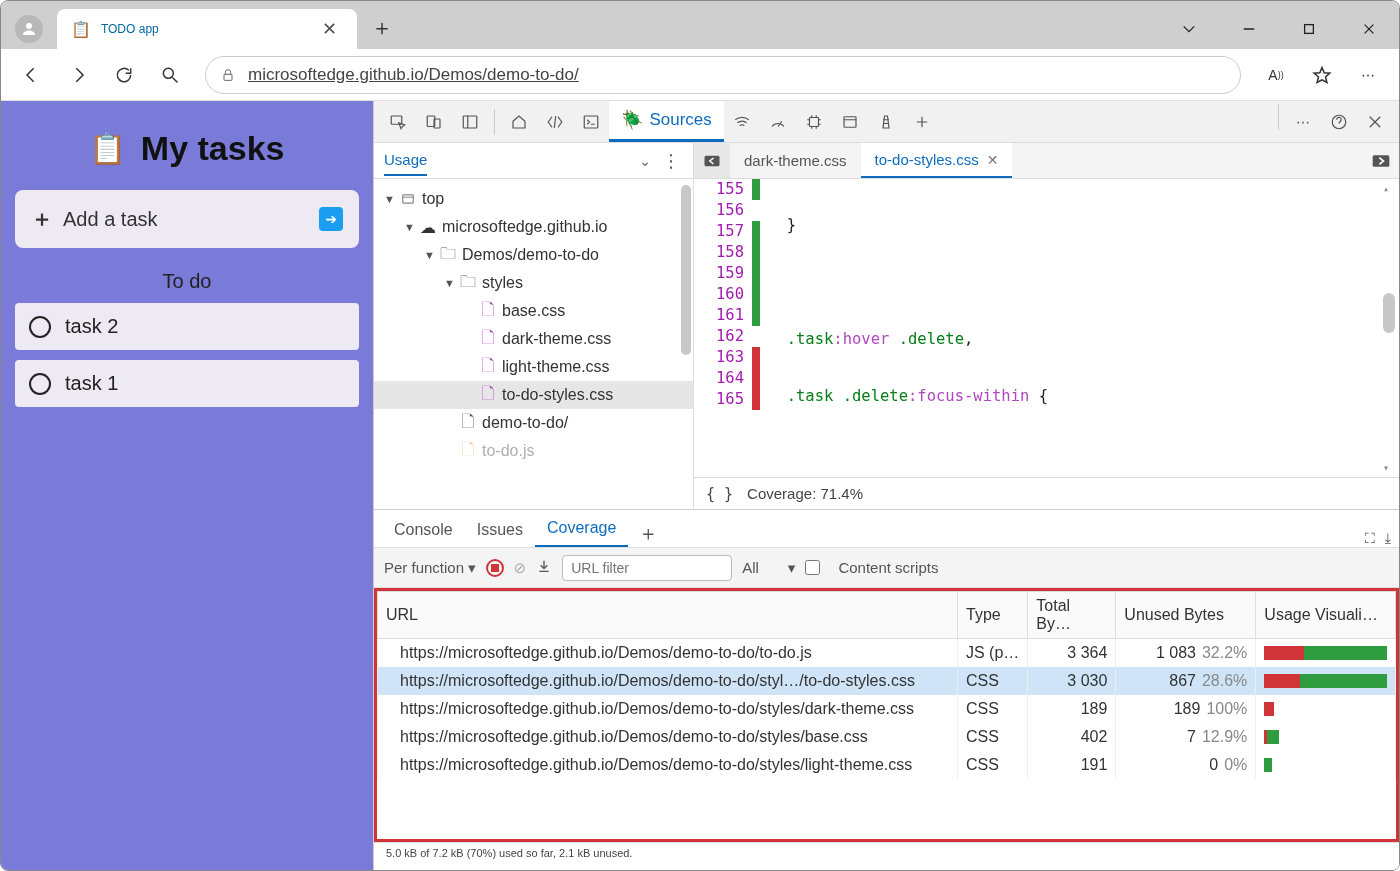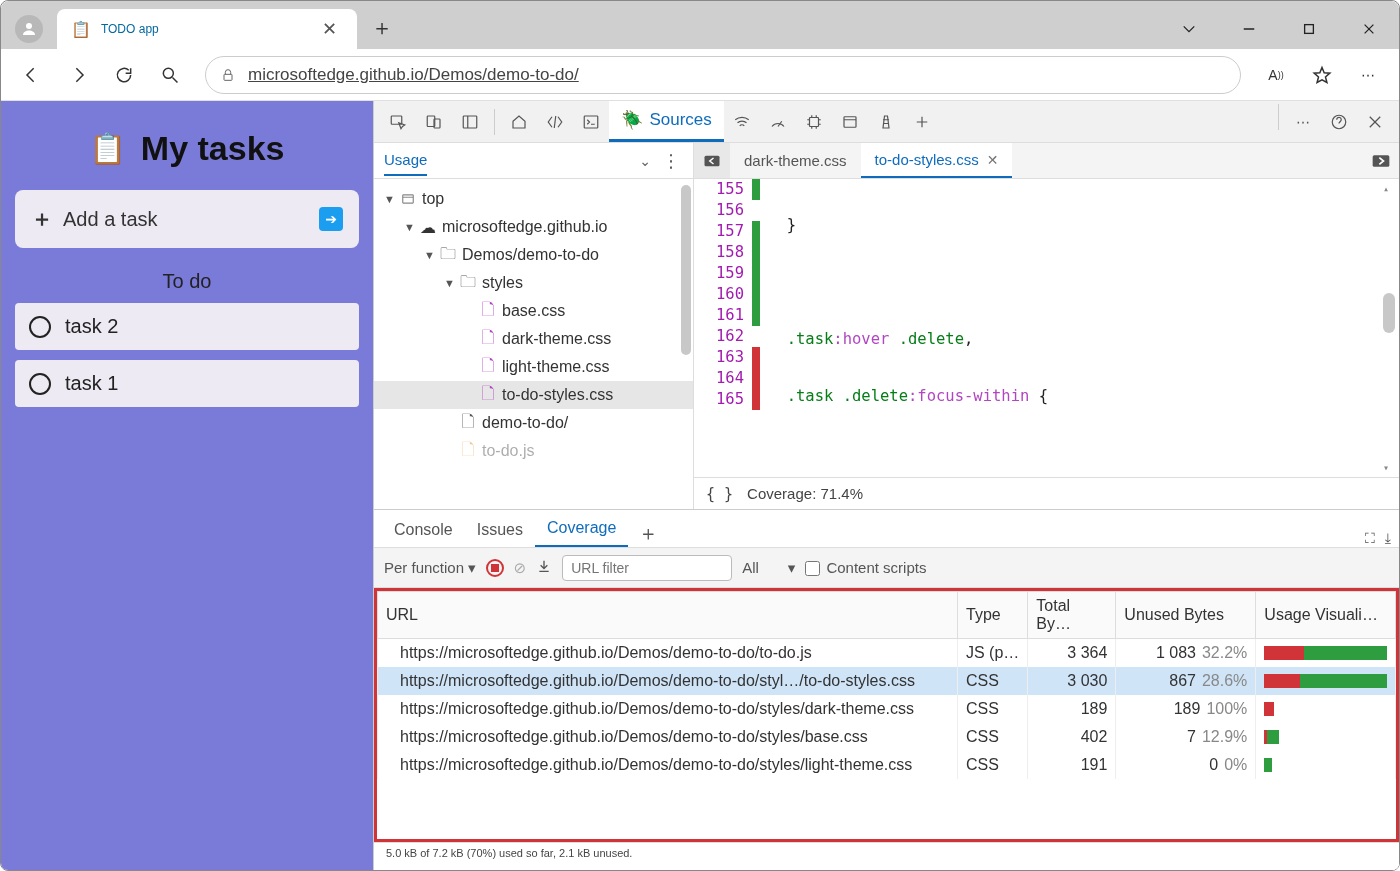--- a/index.html
+++ b/index.html
@@ -103,21 +103,21 @@
 .dr-right { margin-left: auto; display: flex; gap: 10px; }
 .dr-right .ic { cursor: pointer; color: #555; }
 
 .cov-toolbar { display: flex; align-items: center; height: 40px; padding: 0 10px; gap: 10px; background: #f4f4f4; border-bottom: 1px solid #ddd; font-size: 15px; color: #555; }
 .cov-toolbar .dd { display: flex; align-items: flex-start; gap: 4px; cursor: pointer; }
 .cov-toolbar .rec { width: 18px; height: 18px; border: 2px solid #d13438; border-radius: 50%; display: flex; align-items: center; justify-content: center; cursor: pointer; }
 .cov-toolbar .rec-inner { width: 8px; height: 8px; background: #d13438; }
 .cov-toolbar .clr { color: #aaa; cursor: pointer; }
 .cov-toolbar .dl svg { width: 16px; height: 16px; stroke: #555; fill: none; stroke-width: 2; }
 .cov-toolbar input { height: 26px; border: 1px solid #bbb; border-radius: 4px; padding: 0 8px; font-size: 14px; width: 170px; }
-.cov-toolbar .cb { display: flex; align-items: flex-end; gap: 6px; }
+.cov-toolbar .cb { display: flex; align-items: center; gap: 18px; }
 .cov-toolbar .cb input { width: 15px; height: 15px; }
 
 .cov-table-wrap { border: 3px solid #d13438; }
 .cov-table { width: 100%; border-collapse: collapse; font-size: 16px; }
 .cov-table th { text-align: left; font-weight: 400; color: #333; padding: 5px 8px; border: 1px solid #ddd; background: #fafafa; }
 .cov-table td { padding: 5px 8px; border-left: 1px solid #eee; border-right: 1px solid #eee; color: #333; white-space: nowrap; overflow: hidden; text-overflow: ellipsis; }
 .cov-table tr.selected td { background: #cfe4f7; }
 .cov-table .num { text-align: right; }
 .cov-table .pct { color: #888; padding-left: 6px; }
 .viz { display: flex; height: 14px; width: 100%; }

